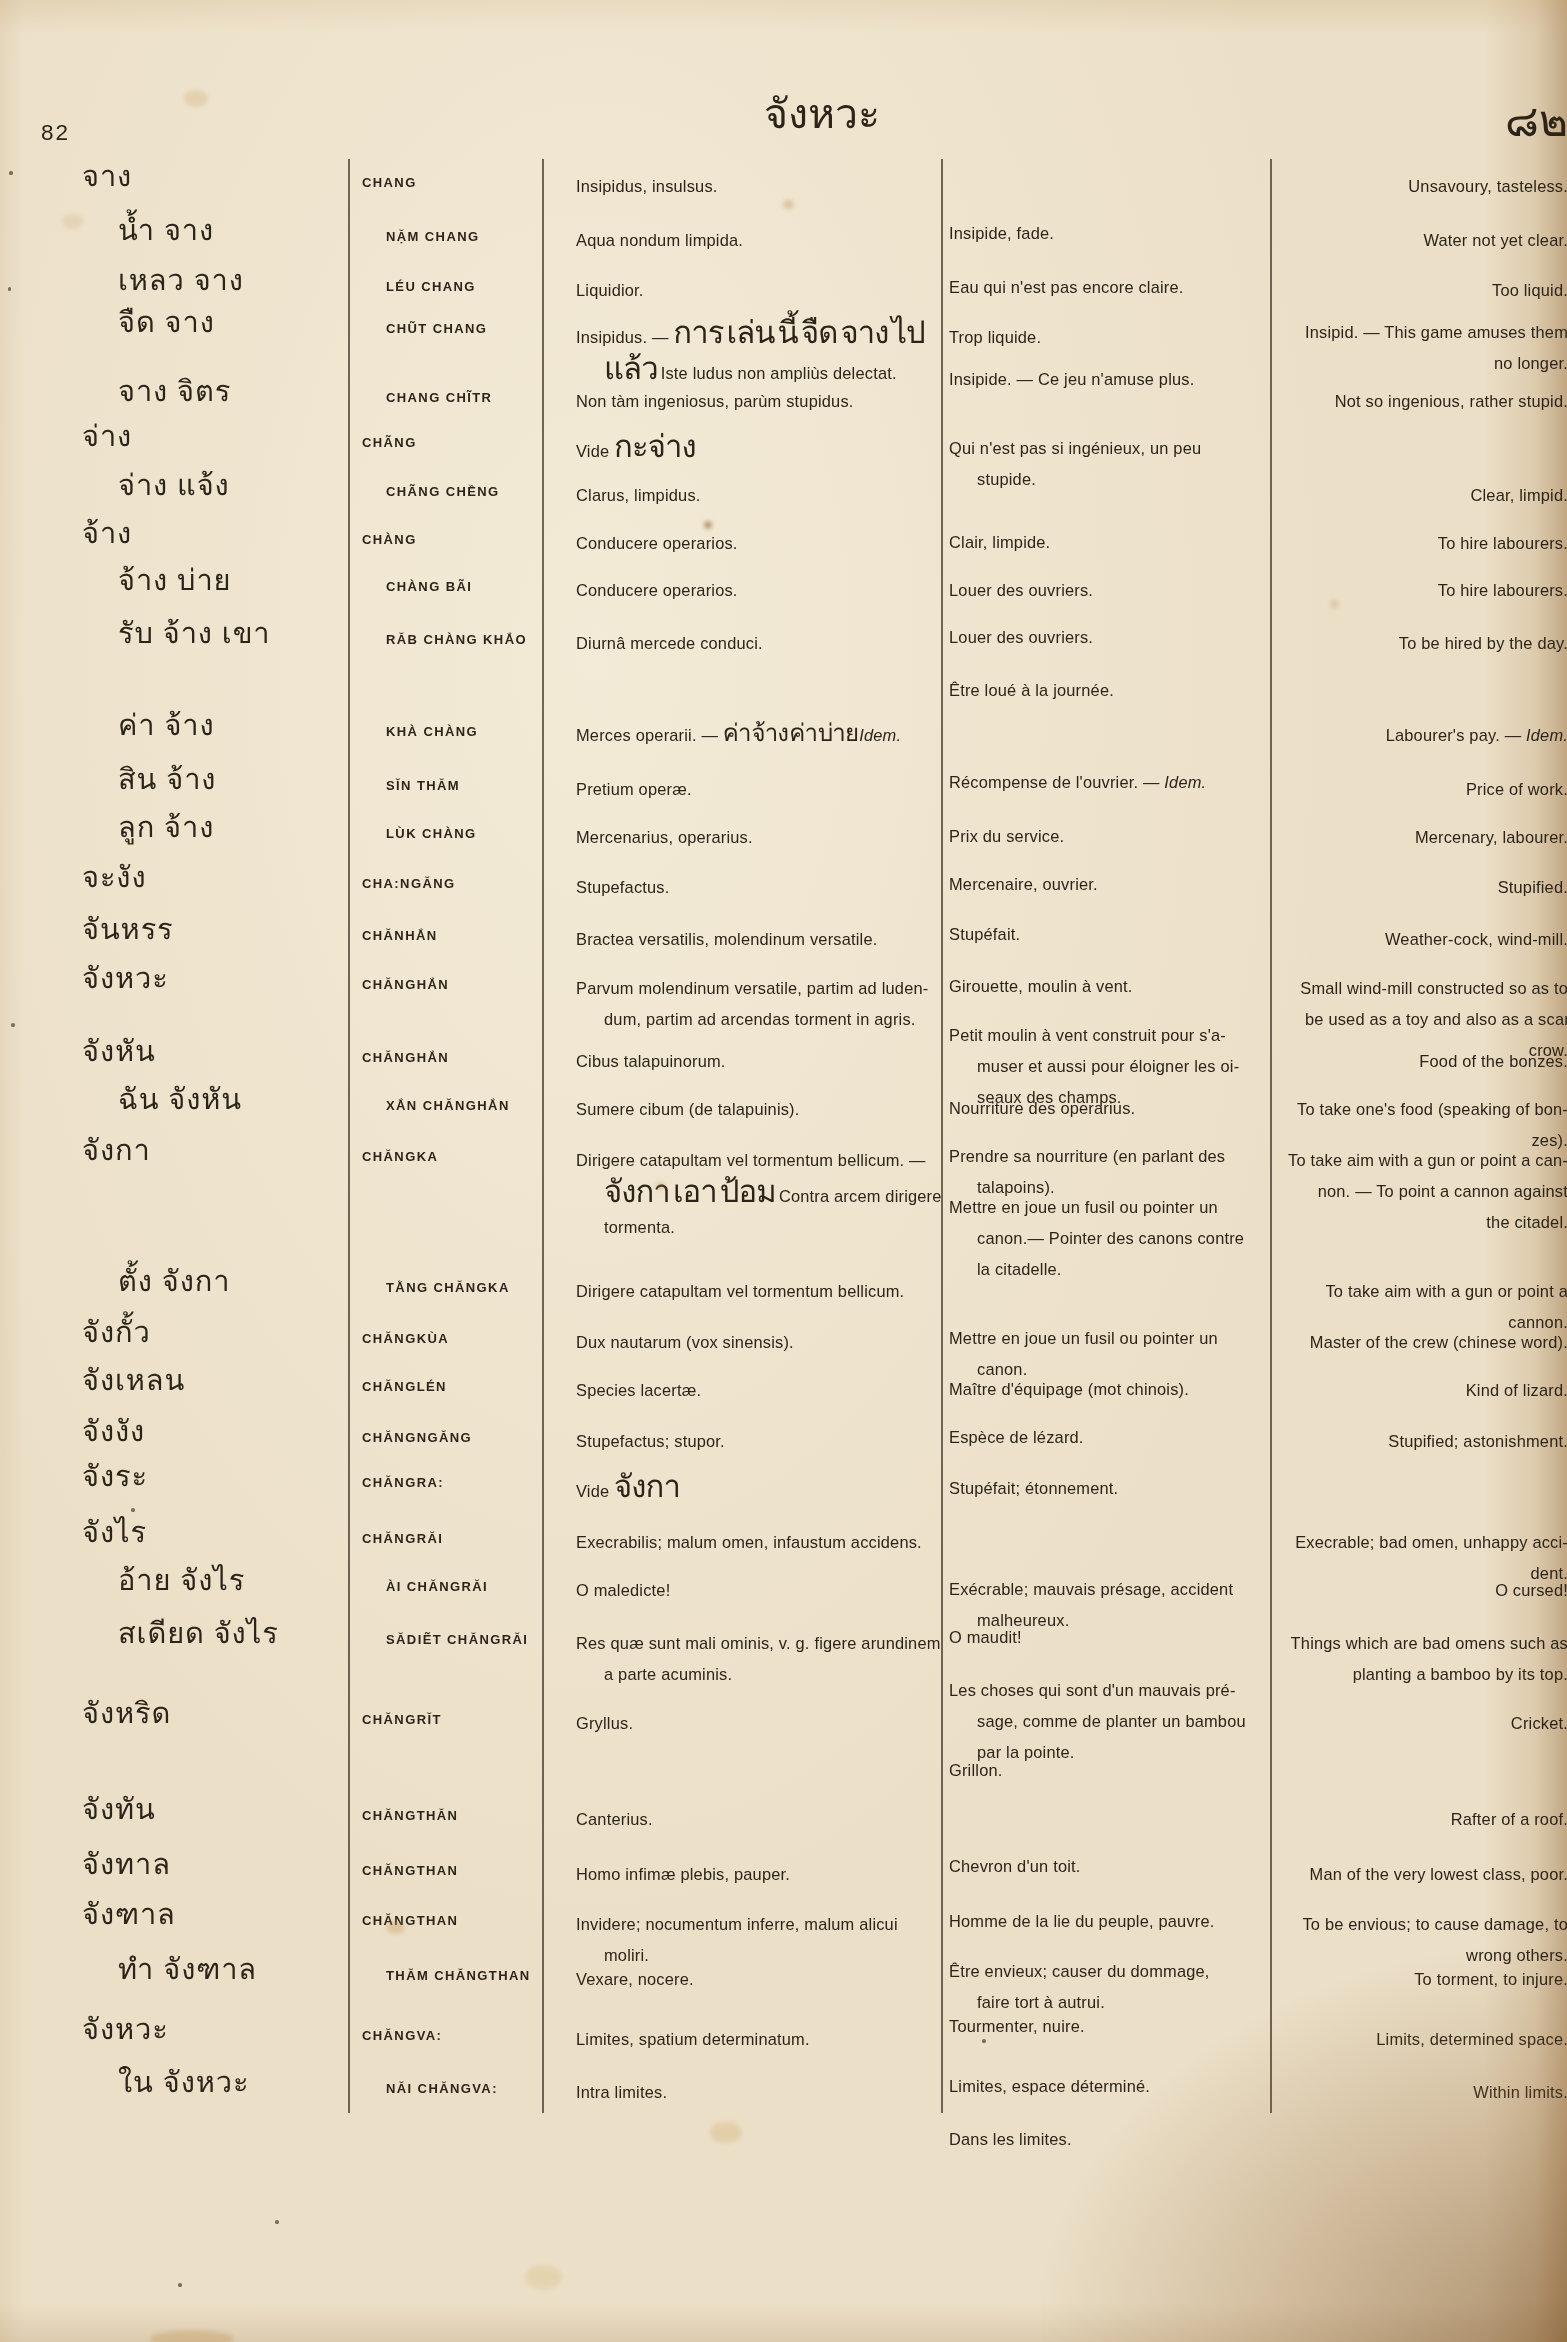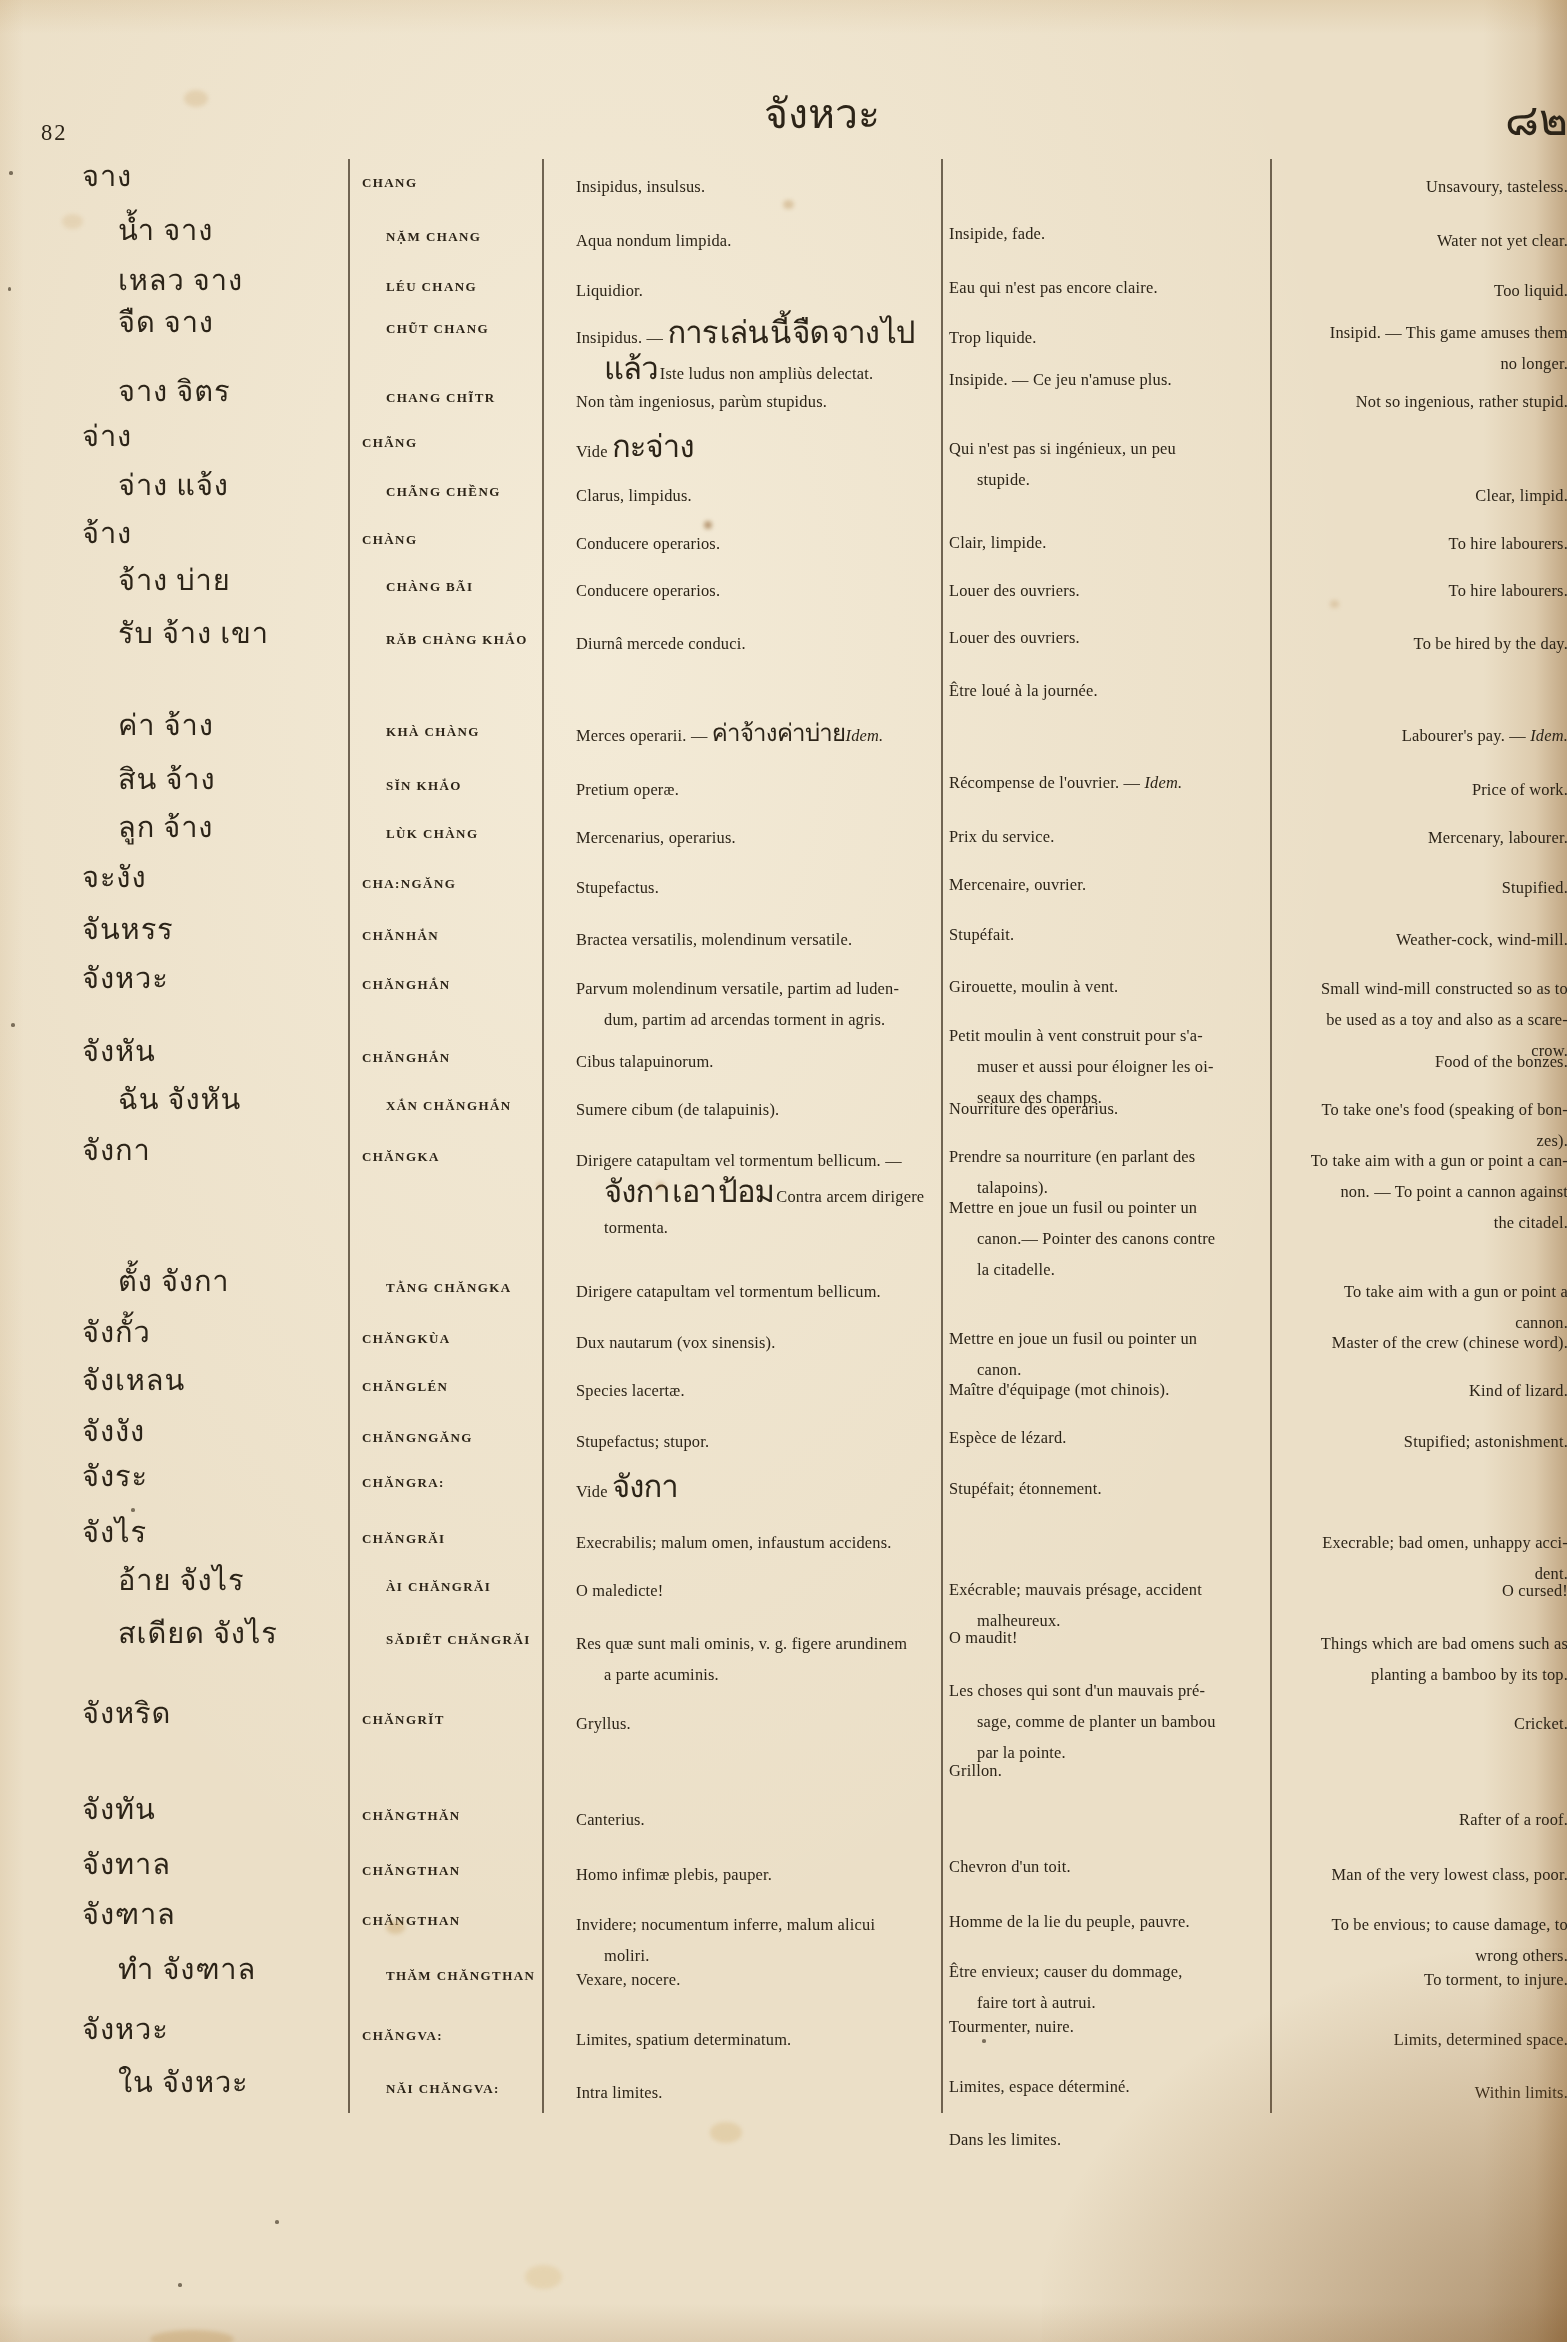--- a/index.html
+++ b/index.html
@@ -1,18 +1,18 @@
 <!DOCTYPE html>
 <html style="font-size:15px"><head>
 <meta charset="utf-8">
 <style>
   html,body{margin:0;padding:0;background:#6b655c;}
   .page{
     position:relative;width:1567px;height:2342px;overflow:hidden;
-    font-family:Liberation Serif, serif;color:#2c2418;
+    font-family:Liberation Sans, sans-serif;color:#2c2418;
     background:
       radial-gradient(ellipse at 38% 28%, rgba(250,244,228,.55) 0%, rgba(250,244,228,0) 55%),
       linear-gradient(to bottom, rgba(190,150,90,.20) 0%, rgba(190,150,90,0) 34px),
       linear-gradient(to right, rgba(180,140,85,.13) 0%, rgba(180,140,85,0) 24px),
       linear-gradient(to top, rgba(150,105,55,.17) 0%, rgba(150,105,55,0) 39px),
       linear-gradient(to left, rgba(136,90,38,.42) 0%, rgba(160,115,60,.18) 32px, rgba(160,115,60,0) 84px),
       #ebdfc7;
   }
   .corner-shade{
     position:absolute;right:0;bottom:0;width:525px;height:394px;pointer-events:none;
@@ -125,21 +125,21 @@
       </div>
       <div class="row sub" style="top: 720px;">
         <div class="cell thai-cell">ค่า จ้าง</div>
         <div class="cell roman-cell">KHÀ CHÀNG</div>
         <div class="cell def latin-cell"><span>Merces operarii. — </span><span class="th-inline sm">ค่า จ้าง ค่า บ่าย </span><span class="it">Idem.</span></div>
         <div class="cell def french-cell"><span>Récompense de l'ouvrier. — </span><span class="it">Idem.</span></div>
         <div class="cell def english-cell"><span>Labourer's pay. — </span><span class="it">Idem.</span></div>
       </div>
       <div class="row sub" style="top: 774px;">
         <div class="cell thai-cell">สิน จ้าง</div>
-        <div class="cell roman-cell">SĬN KHẮO</div>
+        <div class="cell roman-cell">SĬN THĂM</div>
         <div class="cell def latin-cell"><span>Pretium operæ.</span></div>
         <div class="cell def french-cell"><span>Prix du service.</span></div>
         <div class="cell def english-cell"><span>Price of work.</span></div>
       </div>
       <div class="row sub" style="top: 822px;">
         <div class="cell thai-cell">ลูก จ้าง</div>
         <div class="cell roman-cell">LÙK CHÀNG</div>
         <div class="cell def latin-cell"><span>Mercenarius, operarius.</span></div>
         <div class="cell def french-cell"><span>Mercenaire, ouvrier.</span></div>
         <div class="cell def english-cell"><span>Mercenary, labourer.</span></div>

